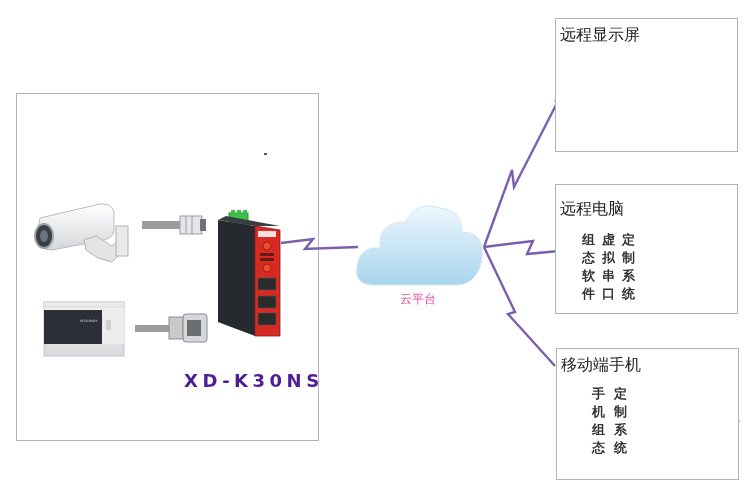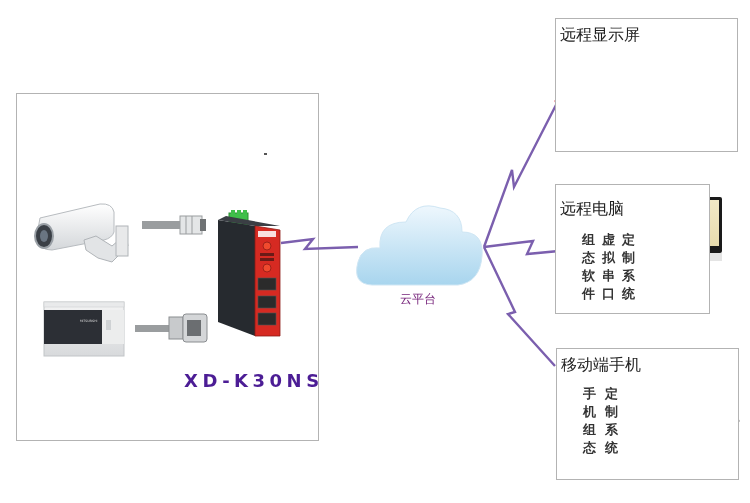--- a/index.html
+++ b/index.html
@@ -1,27 +1,27 @@
 <!DOCTYPE html>
 <html><head>
 <meta charset="utf-8">
 <style>
   html, body { margin:0; padding:0; background:#ffffff; }
   body { width:750px; height:503px; position:relative; overflow:hidden; font-family:"DejaVu Serif", serif; }
   .box { position:absolute; border:1.5px solid #b3b3b3; background:#fff; box-sizing:border-box; }
   #device-box { left:16px; top:93px; width:303px; height:348px; }
   #display-box { left:555px; top:18px; width:183px; height:134px; }
-  #pc-box { left:555px; top:184px; width:155px; height:130px; }
-  #mobile-box { left:556px; top:348px; width:183px; height:132px; }
+  #pc-box { left:555px; top:184px; width:183px; height:130px; }
+  #mobile-box { left:556px; top:348px; width:183px; height:132px;text-align:right; }
   .box-title { position:absolute; left:4px; top:6px; font-size:16px; color:#222; letter-spacing:0px; font-family:"DejaVu Serif", serif; }
   .feature-grid { position:absolute; display:grid; font-size:13px; font-weight:bold; color:#333; font-family:"DejaVu Serif", serif; line-height:18px; }
   #pc-features { left:26px; top:46px; grid-template-columns: 20px 20px 20px; }
   #mobile-features { left:26px; top:36px; grid-template-columns: 22px 22px; column-gap:0; }
   .model-label { position:absolute; left:184px; top:370px; font-family:"DejaVu Sans", sans-serif; font-weight:bold; font-size:18px; letter-spacing:4.5px; color:#4c1d95; }
-  .cloud-label { position:absolute; left:400px; top:291px; font-size:12px; color:#701a75; font-family:"DejaVu Serif", serif; }
+  .cloud-label { position:absolute; left:400px; top:291px; font-size:12px; color:#ec4899; font-family:"DejaVu Serif", serif; }
   svg.overlay { position:absolute; left:0; top:0; }
   .dot { position:absolute; left:264px; top:153px; width:3px; height:2px; background:#555; }
 </style>
 </head>
 <body>
 
 <div id="device-box" class="box"></div>
 <div class="dot"></div>
 
 <svg class="overlay" width="750" height="503" viewBox="0 0 750 503">

